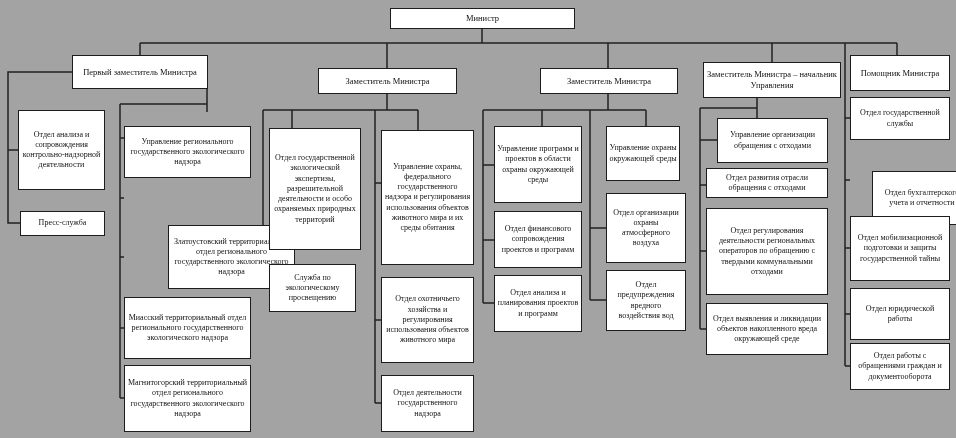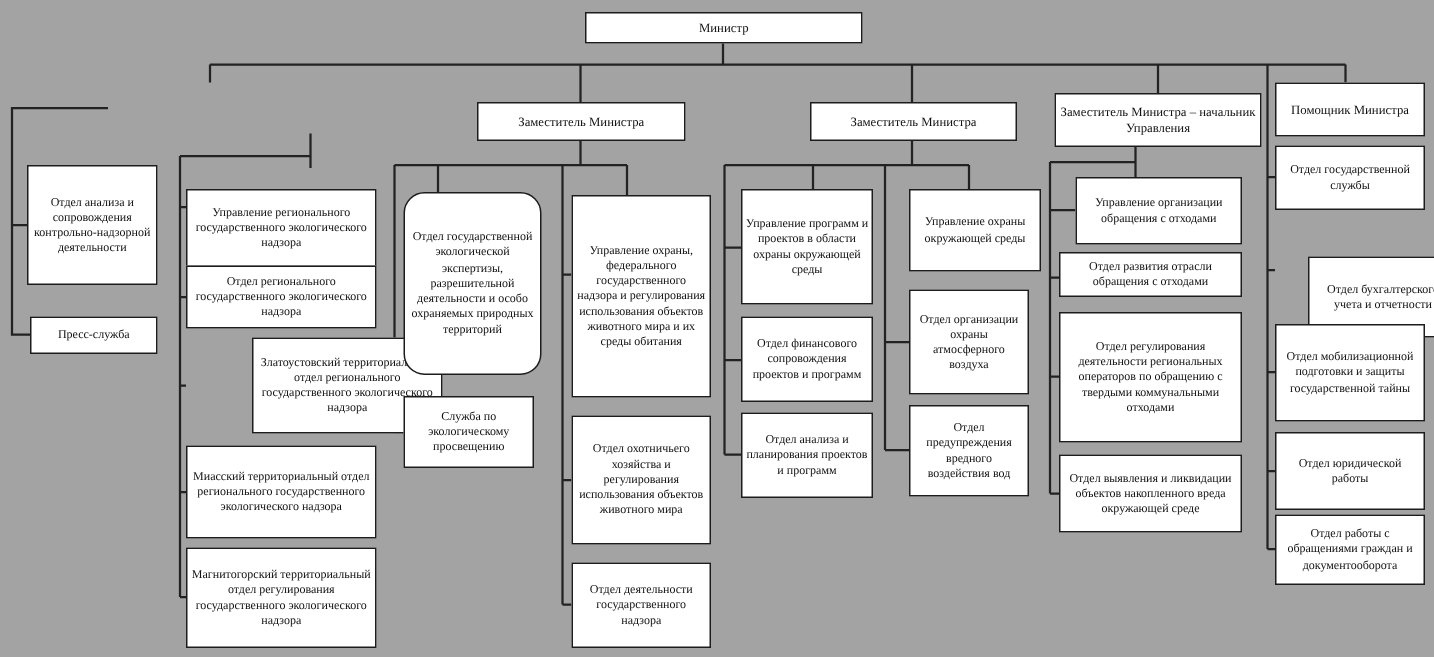--- a/index.html
+++ b/index.html
@@ -36,44 +36,44 @@
       <path d="M387,94 V110 M263,110 H418 M292,110 V128 M418,110 V130 M263,110 V288 M263,288 H269 M375,110 V403 M375,183 H381 M375,320 H381 M375,403 H381"></path>
 
       <path d="M608,94 V110 M483,110 H646 M542,110 V126 M646,110 V126 M483,110 V303 M483,165 H494 M483,240 H494 M483,303 H494 M590,110 V300 M590,228 H606 M590,300 H606"></path>
 
       <path d="M757,98 V118 M700,108 H757 M700,108 V329 M700,140 H717 M700,185 H706 M700,251 H706 M700,329 H706"></path>
     </g>
   </svg>
 
   <div class="node lg" style="left:390px;top:8px;width:185px;height:21px;">Министр</div>
 
+  <div class="node lg" style="left:72px;top:55px;width:136px;height:34px;">Первый заместитель Министра</div>
   <div class="node lg" style="left:318px;top:68px;width:139px;height:26px;">Заместитель Министра</div>
   <div class="node lg" style="left:540px;top:68px;width:138px;height:26px;">Заместитель Министра</div>
   <div class="node lg" style="left:703px;top:62px;width:138px;height:36px;">Заместитель Министра – начальник Управления</div>
   <div class="node lg" style="left:850px;top:55px;width:100px;height:36px;">Помощник Министра</div>
 
   <div class="node" style="left:20px;top:211px;width:85px;height:25px;">Пресс-служба</div>
   <div class="node" style="left:18px;top:110px;width:87px;height:80px;">Отдел анализа и сопровождения контрольно-надзорной деятельности</div>
 
   <div class="node" style="left:124px;top:112px;width:127px;height:52px;margin-top:14px;">Управление регионального государственного экологического надзора</div>
-  <div class="node" style="left:124px;top:177px;width:127px;height:42px;">Отдел регионального государственного экологического надзора</div>
   <div class="node" style="left:124px;top:225px;width:127px;height:64px;margin-left:44px;">Златоустовский территориальный отдел регионального государственного экологического надзора</div>
   <div class="node" style="left:124px;top:297px;width:127px;height:62px;">Миасский территориальный отдел регионального государственного экологического надзора</div>
-  <div class="node" style="left:124px;top:365px;width:127px;height:67px;">Магнитогорский территориальный отдел регулирования государственного экологического надзора</div>
+  <div class="node" style="left:124px;top:365px;width:127px;height:67px;">Магнитогорский территориальный отдел регионального государственного экологического надзора</div>
 
-  <div class="node" style="left:269px;top:128px;width:92px;height:122px;border-radius:14px;">Отдел государственной экологической экспертизы, разрешительной деятельности и особо охраняемых природных территорий</div>
+  <div class="node" style="left:269px;top:128px;width:92px;height:122px;">Отдел государственной экологической экспертизы, разрешительной деятельности и особо охраняемых природных территорий</div>
   <div class="node" style="left:269px;top:264px;width:87px;height:48px;">Служба по экологическому просвещению</div>
   <div class="node" style="left:381px;top:130px;width:93px;height:135px;">Управление охраны, федерального государственного надзора и регулирования использования объектов животного мира и их среды обитания</div>
   <div class="node" style="left:381px;top:277px;width:93px;height:86px;">Отдел охотничьего хозяйства и регулирования использования объектов животного мира</div>
   <div class="node" style="left:381px;top:375px;width:93px;height:57px;">Отдел деятельности государственного надзора</div>
 
   <div class="node" style="left:494px;top:126px;width:88px;height:77px;">Управление программ и проектов в области охраны окружающей среды</div>
   <div class="node" style="left:494px;top:211px;width:88px;height:57px;">Отдел финансового сопровождения проектов и программ</div>
   <div class="node" style="left:494px;top:275px;width:88px;height:57px;">Отдел анализа и планирования проектов и программ</div>
-  <div class="node" style="left:606px;top:126px;width:88px;height:55px;">Управление охраны окружающей среды</div>
+  <div class="node" style="left:606px;top:126px;width:74px;height:55px;">Управление охраны окружающей среды</div>
   <div class="node" style="left:606px;top:193px;width:80px;height:70px;">Отдел организации охраны атмосферного воздуха</div>
   <div class="node" style="left:606px;top:270px;width:80px;height:61px;">Отдел предупреждения вредного воздействия вод</div>
 
   <div class="node" style="left:717px;top:118px;width:111px;height:45px;">Управление организации обращения с отходами</div>
   <div class="node" style="left:706px;top:168px;width:122px;height:30px;">Отдел развития отрасли обращения с отходами</div>
   <div class="node" style="left:706px;top:208px;width:122px;height:87px;">Отдел регулирования деятельности региональных операторов по обращению с твердыми коммунальными отходами</div>
   <div class="node" style="left:706px;top:303px;width:122px;height:52px;">Отдел выявления и ликвидации объектов накопленного вреда окружающей среде</div>
 
   <div class="node" style="left:850px;top:97px;width:100px;height:43px;">Отдел государственной службы</div>
   <div class="node" style="left:872px;top:147px;width:100px;height:54px;margin-top:24px;">Отдел бухгалтерского учета и отчетности</div>

